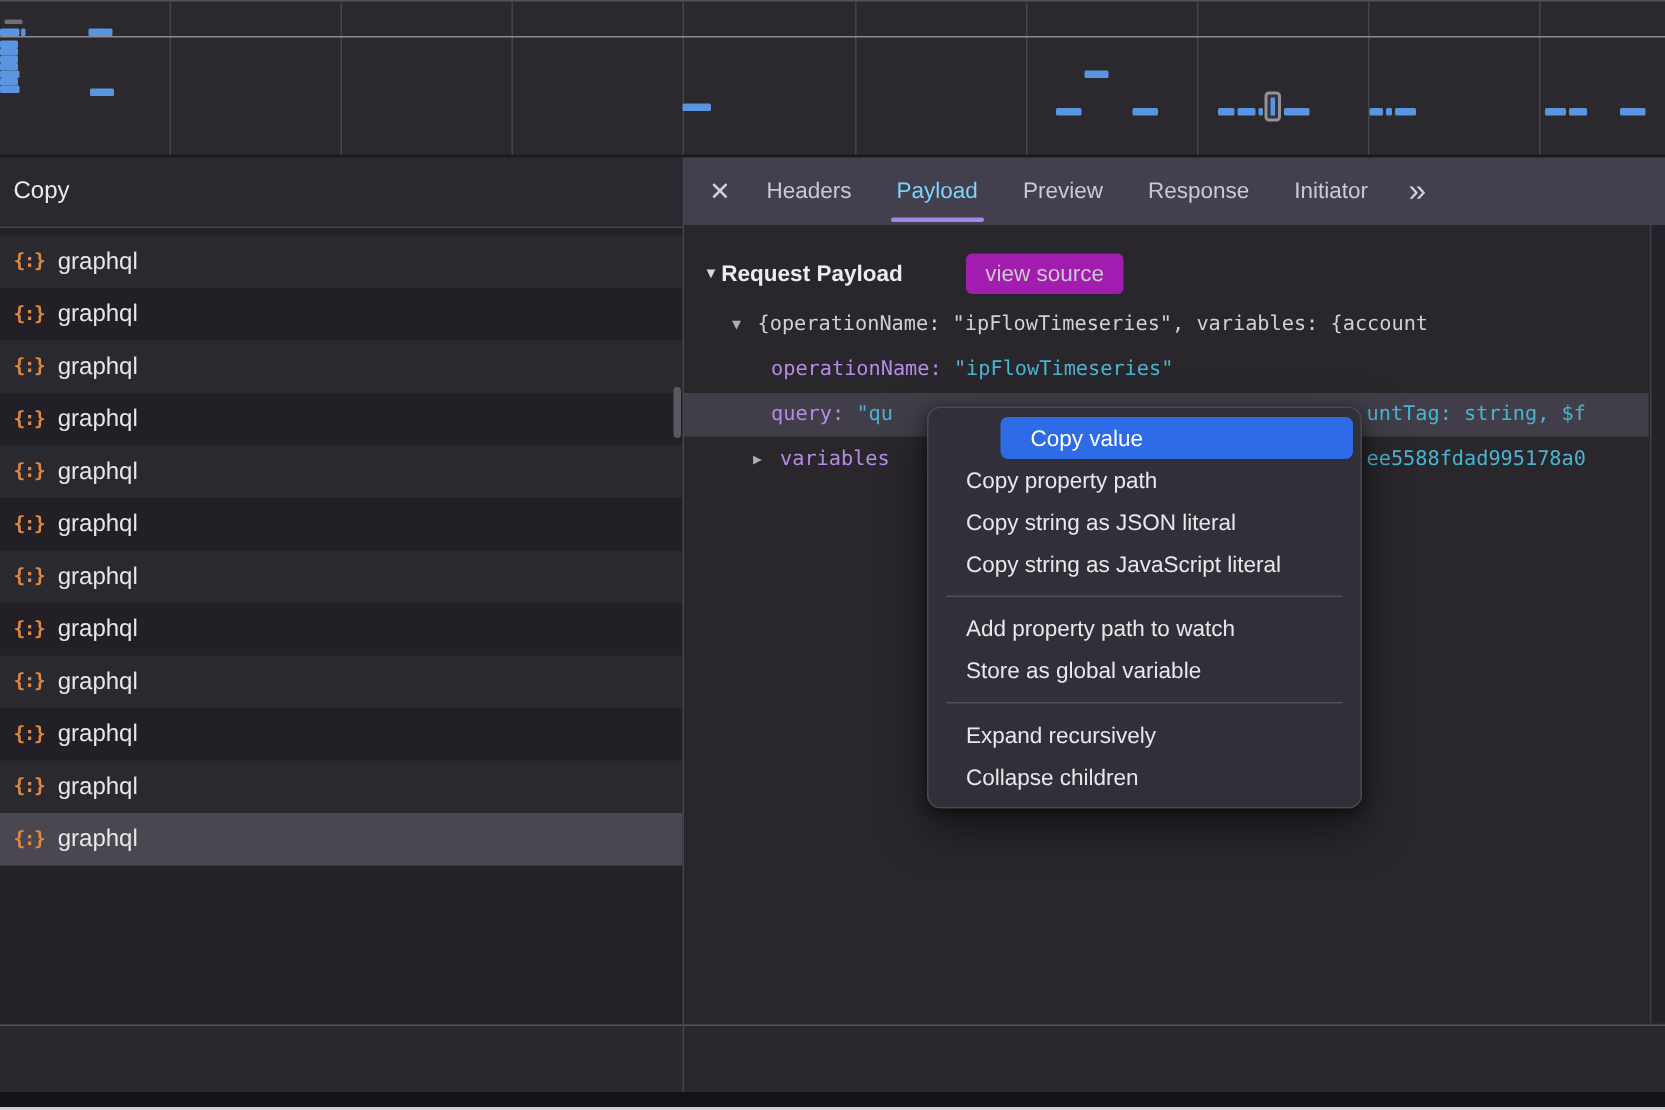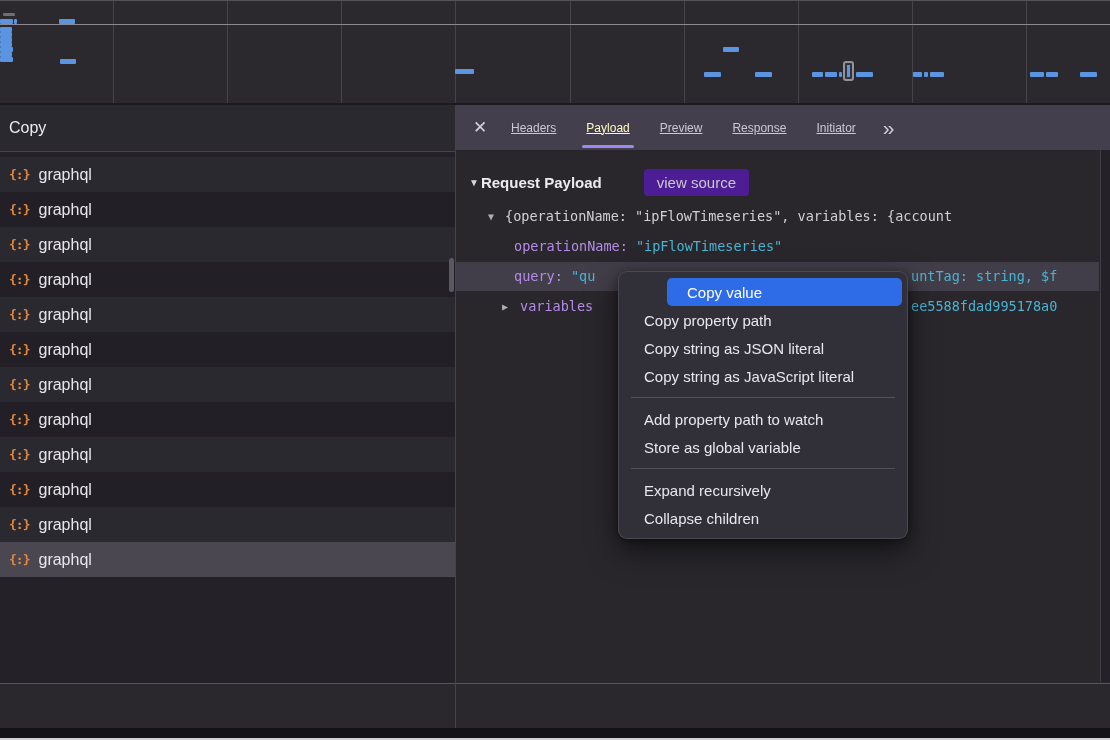--- a/index.html
+++ b/index.html
@@ -35,38 +35,38 @@
   .left-footer { position:absolute; left:0; right:0; bottom:0; height:45px;
                  border-top:1px solid #57555c; background:#2a282d; }
 
   .divider-v { position:absolute; left:455px; top:105px; bottom:12px; width:1px; background:#46444a; z-index:4; }
 
   
   .right-panel { position:absolute; left:456px; top:105px; right:0; bottom:12px; }
   .tabbar { height:45px; background:var(--tabbar-bg); display:flex; align-items:center;
             padding-left:8px; color:#ccc8d5; }
   .tab-close { width:32px; text-align:center; font-size:17px; color:#d3cfdb; cursor:default; }
-  .tab { padding:0 15px; font-size:12px; height:45px; display:flex; align-items:center;
-         position:relative; white-space:nowrap; cursor:default;text-decoration:underline; }
-  .tab.active { color:#fef9c3; }
+  .tab { padding:0 15px; font-size:15px; height:45px; display:flex; align-items:center;
+         position:relative; white-space:nowrap; cursor:default; }
+  .tab.active { color:#7dd3fc; }
   .tab.active::after { content:""; position:absolute; left:11px; right:11px; bottom:2px;
                        height:3px; border-radius:2px; background:var(--accent-purple); }
   .tab-overflow { margin-left:12px; font-size:21px; color:#d3cfdb; letter-spacing:-1px; cursor:default; }
 
   .right-content { position:absolute; left:0; right:0; top:45px; height:532px; background:#29272c; overflow:hidden; }
   .right-gutter { position:absolute; right:0; top:0; bottom:0; width:10px;
                   background:#242228; border-left:1px solid #3f3d45; }
   .right-footer { position:absolute; left:0; right:0; bottom:0; height:45px;
                   border-top:1px solid #57555c; background:#2a282d; }
 
   .payload-header { position:absolute; left:13px; top:16px; height:32px;
                     display:flex; align-items:center; }
   .payload-header .tri { font-size:10px; color:#d9d7dd; margin-right:2px; }
   .payload-header .title { font-size:15px; font-weight:bold; color:#ecebee; }
-  .view-source { margin-left:42px; font-size:15px; color:#cbc9d0; background:#4c1d95;
+  .view-source { margin-left:42px; font-size:15px; color:#cbc9d0; background:#a21caf;
                  padding:5px 13px; border-radius:4px; cursor:default; }
 
   .tree-row { position:absolute; left:0; right:11px; height:29px;
               font:13.5px/29px "DejaVu Sans Mono", monospace; white-space:nowrap; overflow:hidden; }
   .tree-row .arrow { color:#aeacb4; font-size:10px; }
   .k { color:var(--key-purple); }
   .s { color:var(--string-cyan); }
   .preview { color:#d2d0d6; }
   .frag { position:absolute; left:455px; top:0; }
   .row-hl { background:var(--query-row-highlight); }

